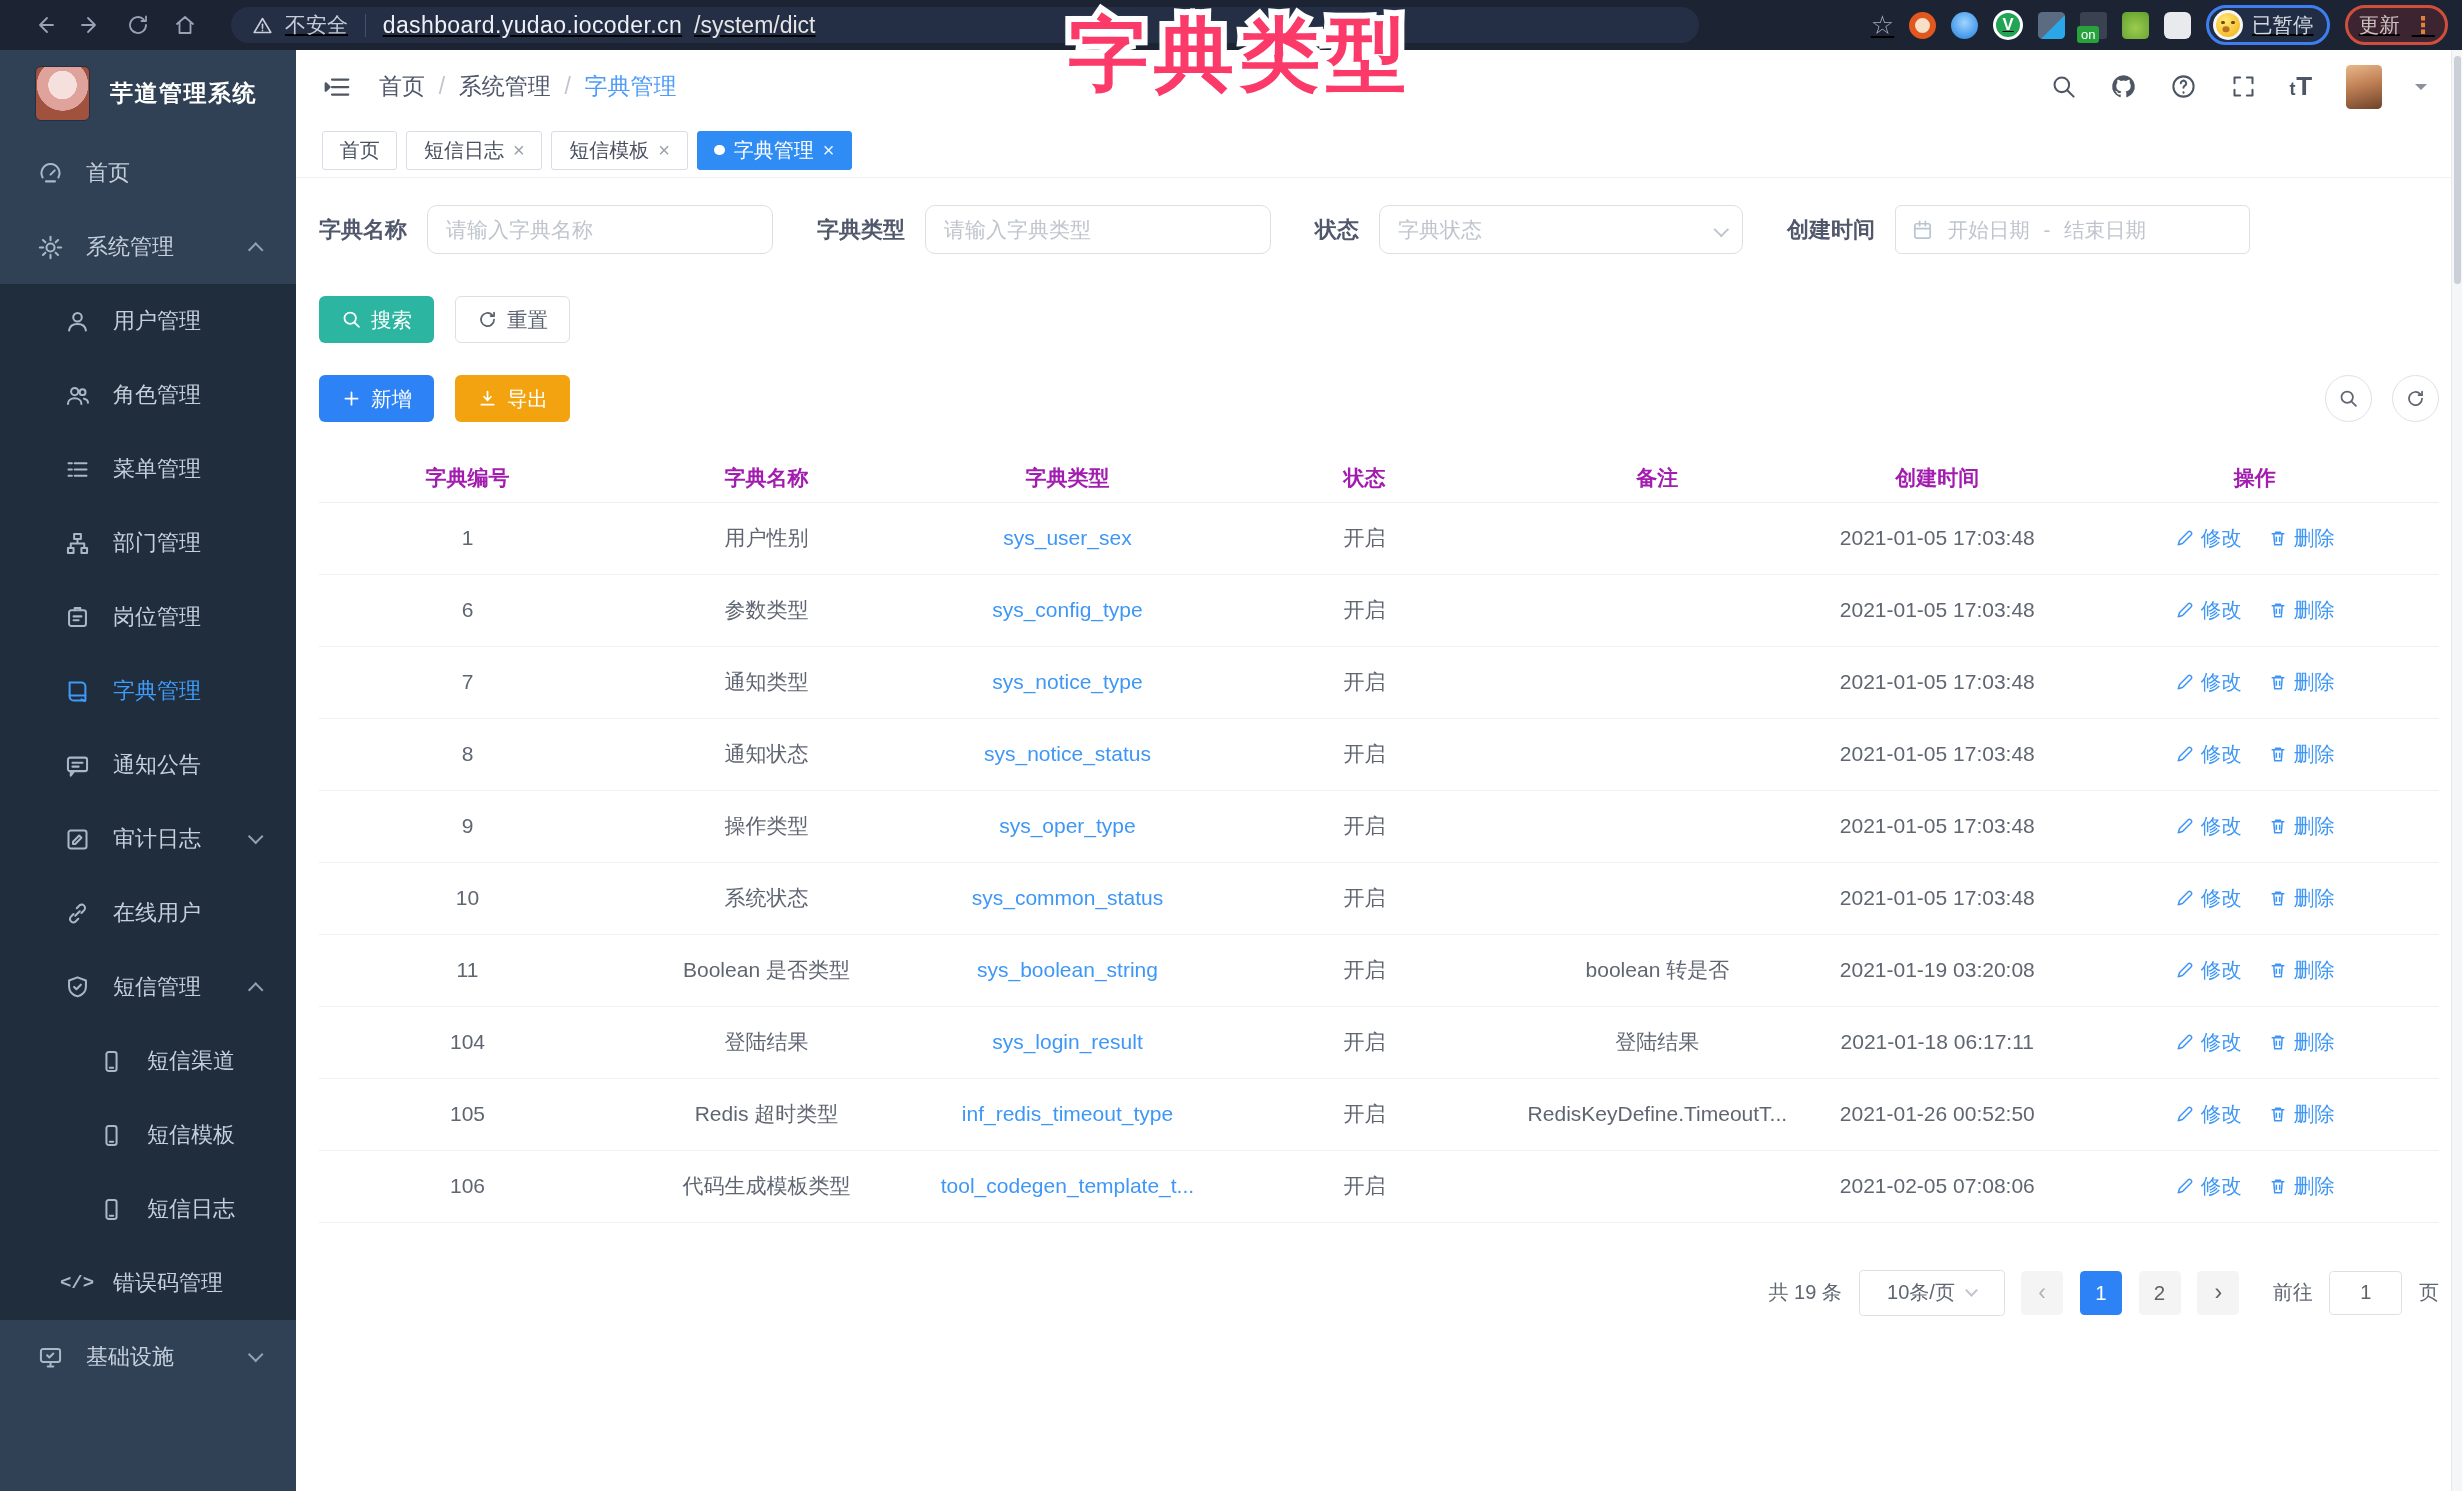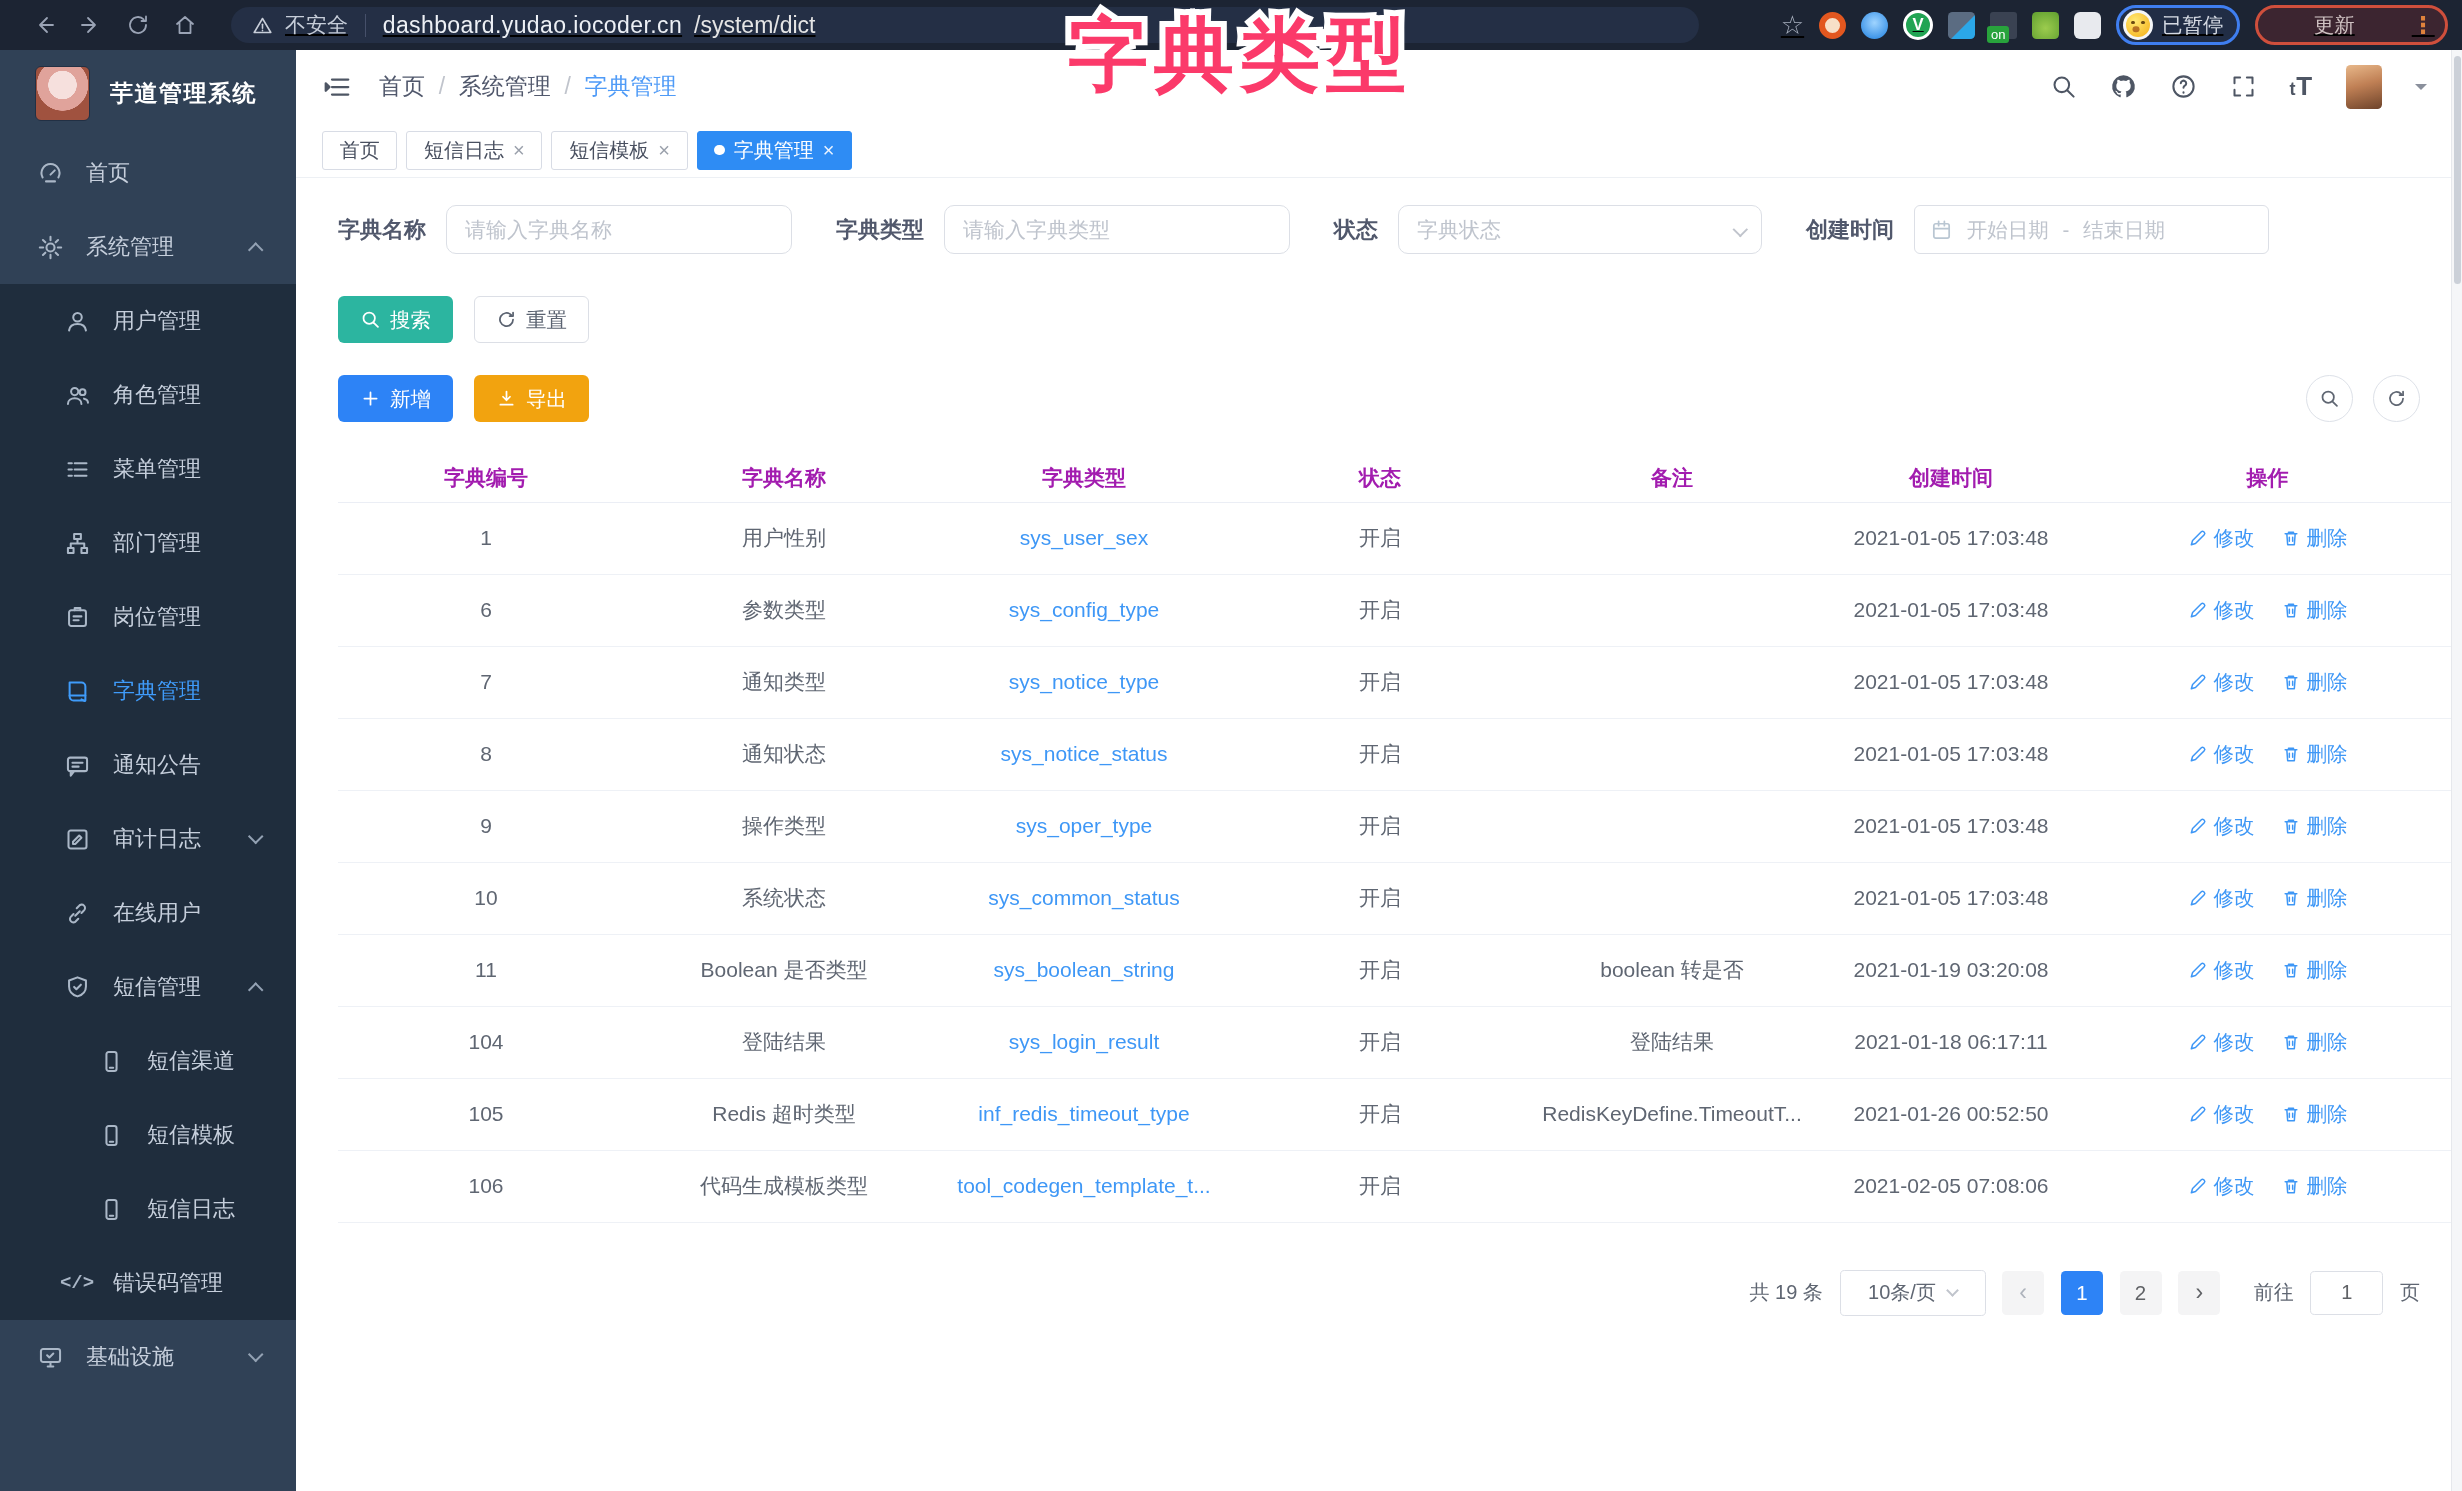--- a/index.html
+++ b/index.html
@@ -35,21 +35,21 @@
   .ext-on { border-radius:3px; background:#3a4252; position:relative; }
   .ext-on i { position:absolute; left:-3px; bottom:-4.6px; background:#28a33c; color:#fff; font-style:normal; font-size:13px; line-height:1; padding:2.3px 3.8px; border-radius:3px; }
   .ext-plant { border-radius:4.6px; background:radial-gradient(circle at 50% 60%, #9ccc4e, #5f9e2f); }
   .ext-puzzle { background:#e8eaee; border-radius:6px; }
   .pill-paused { display:flex; align-items:center; gap:9px; border:3px solid #3f7ef0; border-radius:21px; padding:2.3px 13.7px 2.3px 3.8px; background:rgba(43,63,104,.35); }
   .emoji-wrap { width:30px; height:30px; border-radius:50%; background:#f4f6f8; display:flex; align-items:center; justify-content:center; }
   .emoji { width:24px; height:24px; border-radius:50%; background:radial-gradient(circle at 38% 32%, #ffe873, #f4ae14); position:relative; }
   .emoji::after { content:""; position:absolute; left:5.3px; top:7.6px; width:3.8px; height:3.8px; border-radius:50%; background:#6b4a12; box-shadow:10px 0 0 #6b4a12, 3px 6.8px 0 1.5px rgba(160,80,20,.75); }
   .pill-paused span { color:#d5dae3; font-size:20.5px; }
   .pill-update { display:flex; align-items:center; gap:12px; border:3px solid #cf4f3c; border-radius:20px; padding:3px 10.6px; background:#3c2530; }
-  .pill-update span { color:#cfc2c2; font-size:20.5px;margin-left:45px; }
+  .pill-update span { color:#cfc2c2; font-size:20.5px; }
   .pill-update .dots { color:#e0823c; font-size:23px; font-weight:700; }
 
   
   .app { display:flex; height:1441px; }
   .sidebar { width:296px; flex:none; background:#304156; color:#c6cfdc;text-align:right; }
   .logo-row { height:86px; display:flex; align-items:center; gap:20px; padding-left:35px; }
   .logo-avatar { width:55px; height:55px; border-radius:6px; flex:none;
     background:radial-gradient(circle at 50% 34%, #f6e0dd 0 32%, #e0a39b 33% 58%, #a0523f 59%); border:0.8px solid #223044; }
   .app-title { color:#ffffff; font-size:23px; font-weight:700; letter-spacing:1.5px; }
   .mi { height:74px; display:flex; align-items:center; position:relative; font-size:22px; color:#c6cfdc; cursor:pointer; }
@@ -83,21 +83,21 @@
 
   
   .tabsbar { height:55px; display:flex; align-items:center; gap:9px; padding:0 26px; border-bottom:1.5px solid #edf0f4; }
   .tab { height:39px; display:flex; align-items:center; padding:0 16.7px; gap:9px; border:1.5px solid #d8dce5; border-radius:3px; background:#fff; font-size:20px; color:#495060; cursor:pointer; }
   .tab .x { font-size:20px; color:#9aa0ab; }
   .tab.active { background:#2e8cf4; border-color:#2e8cf4; color:#fff; }
   .tab.active .x { color:#eaf3ff; }
   .dot { width:10.6px; height:10.6px; border-radius:50%; background:#fff; }
 
   
-  .content { padding:27px 42px 0; }
+  .content { padding:27px 23px 0; }
   .filters { display:flex; align-items:center; }
   .f-label { font-size:22px; font-weight:700; color:#51586c; margin-right:20px; white-space:nowrap; }
   .f-group { display:flex; align-items:center; margin-right:44px; }
   .f-input-wrap { position:relative; }
   .f-input { width:346px; height:49px; border:1.5px solid #dcdfe6; border-radius:10px; padding:0 18px; font-size:21px; color:#606266; outline:none; background:#fff; }
   .f-input.status { width:364px; }
   ::placeholder { color:#bfc4cd; opacity:1; }
   .sel-chev { position:absolute; right:16.7px; top:19px; width:10.6px; height:10.6px; border-right:2.3px solid #c0c4cc; border-bottom:2.3px solid #c0c4cc; transform:rotate(45deg); pointer-events:none; }
   .date-range { width:355px; height:49px; border:1.5px solid #dcdfe6; border-radius:6px; display:flex; align-items:center; padding:0 15px; gap:13.7px; color:#bfc4cd; font-size:20.5px; background:#fff; }
   .date-range .ic { color:#b9c6d2; } .date-range .ic svg { width:23px; height:23px; }

